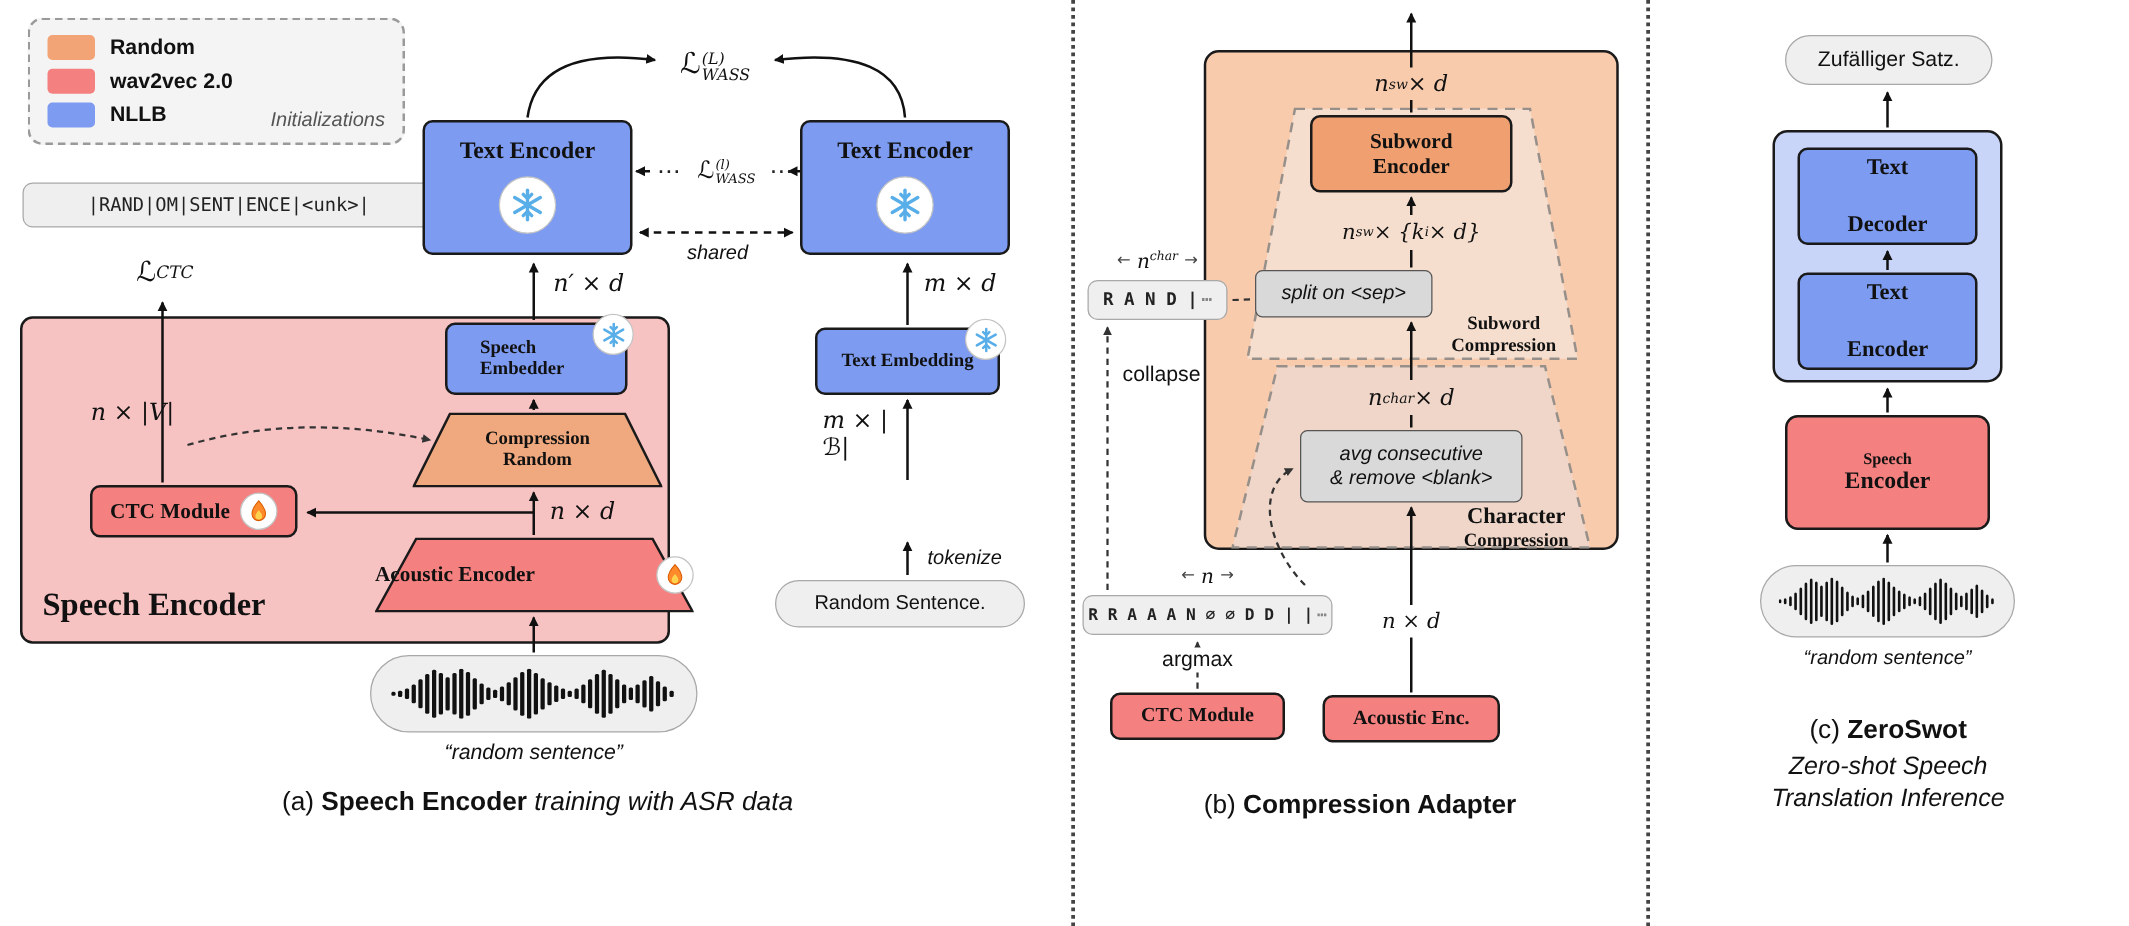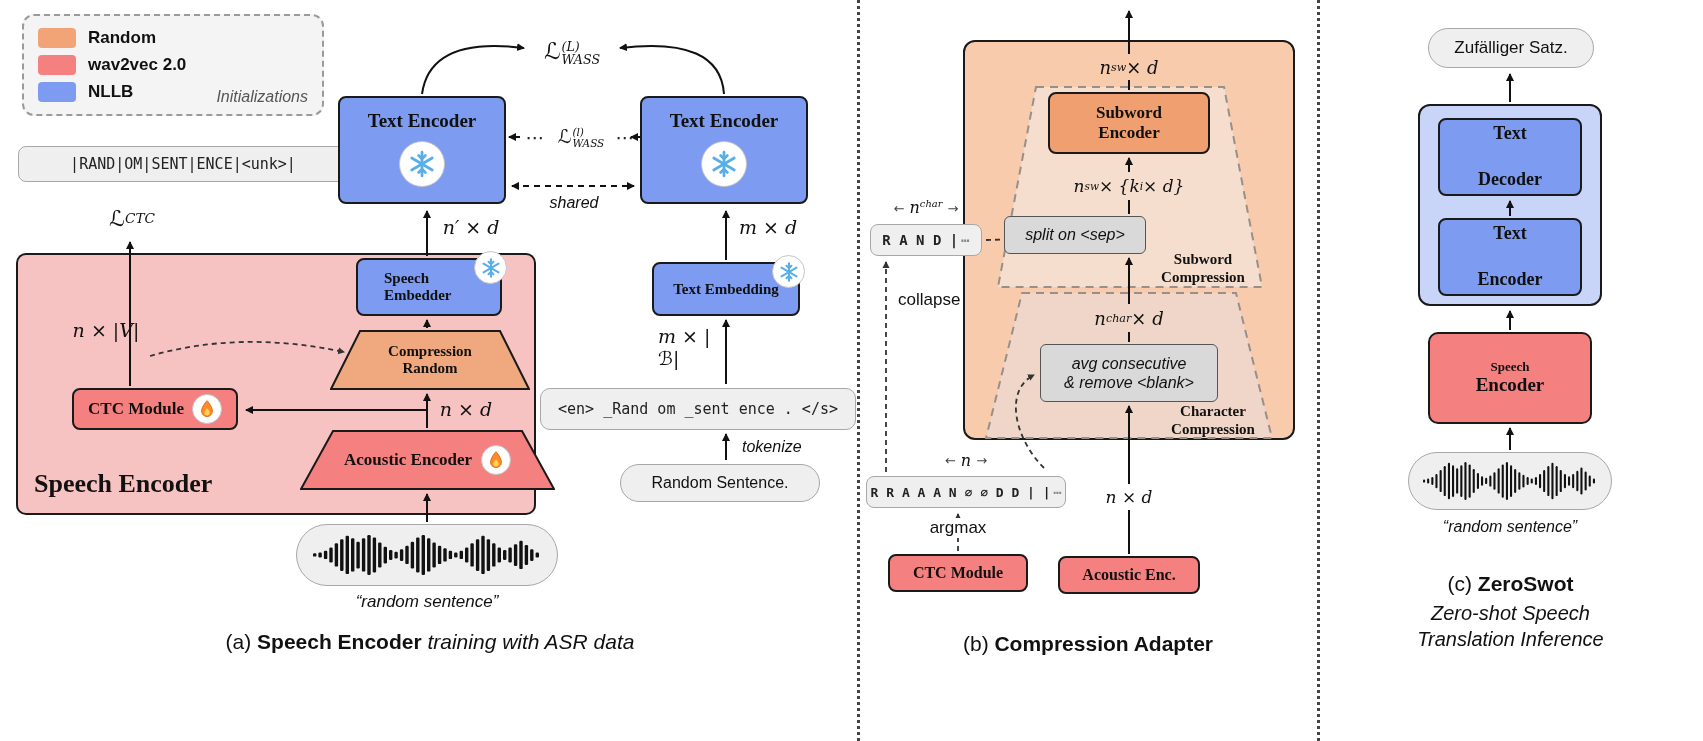--- a/index.html
+++ b/index.html
@@ -35,21 +35,21 @@
   .dim{color:#888;margin-left:3px;}
   
   .icirc{border-radius:50%;background:#fff;border:1.5px solid #C4C4C4;display:flex;align-items:center;
          justify-content:center;flex:0 0 auto;box-sizing:border-box;}
   .ic34{width:33px;height:33px;} .ic46{width:46px;height:46px;}
   .cornericon{position:absolute;right:-7px;top:-9px;z-index:12;}
   .te{flex-direction:column;justify-content:flex-start;padding-top:12px;gap:9px;text-align:center;}
   
   .trapsvg{position:absolute;left:0;top:0;}
   .traplbl{position:absolute;inset:0;display:flex;flex-direction:column;align-items:center;justify-content:center;z-index:11;line-height:1.15;}
-  .traprow{position:absolute;inset:0;display:flex;align-items:center;justify-content:center;gap:9px;z-index:11;}
+  .traprow{position:absolute;inset:0;display:flex;align-items:center;justify-content:space-between;gap:9px;z-index:11;}
   .lenrow{position:absolute;display:flex;align-items:center;justify-content:center;gap:5px;z-index:10;color:#222;}
   .arrch{font-family:"DejaVu Sans",sans-serif;font-size:13px;color:#444;}
   .legendbox{position:absolute;left:22px;top:14px;width:302px;height:102px;background:#F4F4F4;
              border:2px dashed #9a9a9a;border-radius:12px;z-index:10;padding:10px 14px;box-sizing:border-box;
              display:flex;flex-direction:column;justify-content:space-between;}
   .lrow{display:flex;align-items:center;gap:12px;height:24px;}
   .chip{width:38px;height:20px;border-radius:4px;display:inline-block;}
   .llabel{font-weight:bold;font-size:17px;}
   .lnote{position:absolute;right:14px;bottom:8px;font-style:italic;color:#555;font-size:16px;}
   .waveinner{position:absolute;left:16px;right:16px;top:10px;bottom:10px;}
@@ -314,23 +314,20 @@
       <svg viewBox="0 0 24 24" width="22" height="22">
           <use href="#snowflake"></use>
         </svg>
     </div>
   </div>
 
   <div class="math" style="left:658px;top:334px;width:60px;height:26px;font-size:19px;">
       <span>m × |ℬ|</span>
     </div>
 
-  <div class="pill mono" style="left:540px;top:388px;width:316px;height:42px;border-radius:10px;font-size:15px;">
-    <span>&lt;en&gt; _Rand om _sent ence . &lt;/s&gt;</span>
-  </div>
 
   <div class="cap i" style="left:742px;top:438px;width:90px;font-size:16px;text-align:left;">tokenize</div>
 
   <div class="pill" style="left:620px;top:464px;width:200px;height:38px;border-radius:19px;font-size:16px;">
     <span>Random Sentence.</span>
   </div>
 
   <div class="cap" style="left:10px;top:630px;width:840px;font-size:21px;">
     <span>(a) </span><span class="b">Speech Encoder</span><span class="i"> training with ASR data</span>
   </div>
@@ -368,21 +365,21 @@
       <sup>char</sup>
       <span> × d</span>
     </div>
 
   <div class="abs graybox lines" style="left:1040px;top:344px;width:178px;height:58px;z-index:10;">
     <span class="i" style="font-size:16px;">avg consecutive</span>
     <span class="i" style="font-size:16px;">&amp; remove &lt;blank&gt;</span>
   </div>
 
   <div class="abs lines" style="left:1160px;top:402px;width:106px;z-index:10;">
-    <span class="serifb" style="font-size:15px;">Character</span>
+    <span class="serifb" style="font-size:18px;">Character</span>
     <span class="serifb" style="font-size:15px;">Compression</span>
   </div>
 
   <div class="lenrow" style="left:866px;top:196px;width:120px;height:24px;">
     <span class="arrch">←</span>
     <span class="mathinline" style="font-size:16px;"><span>n</span><sup>char</sup></span>
     <span class="arrch">→</span>
   </div>
 
   <div class="pill mono" style="left:870px;top:224px;width:112px;height:32px;border-radius:8px;font-size:14px;font-weight:bold;">

